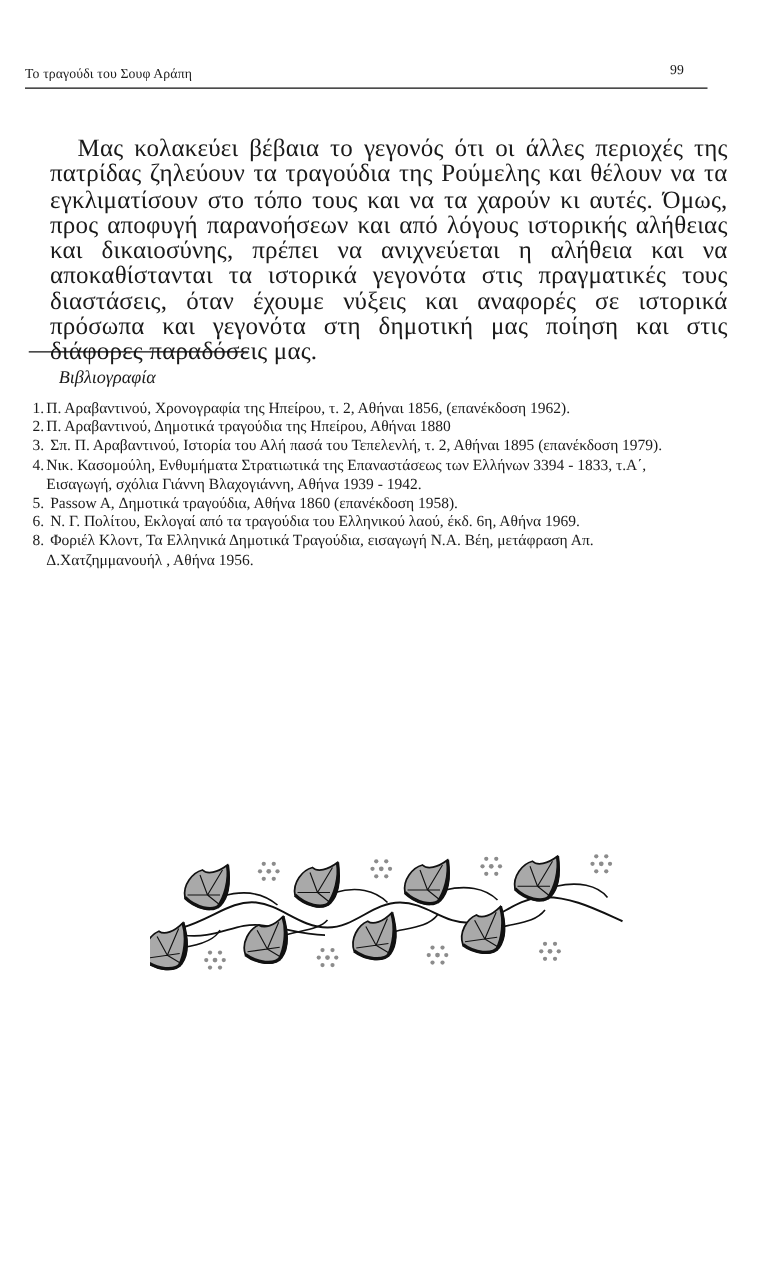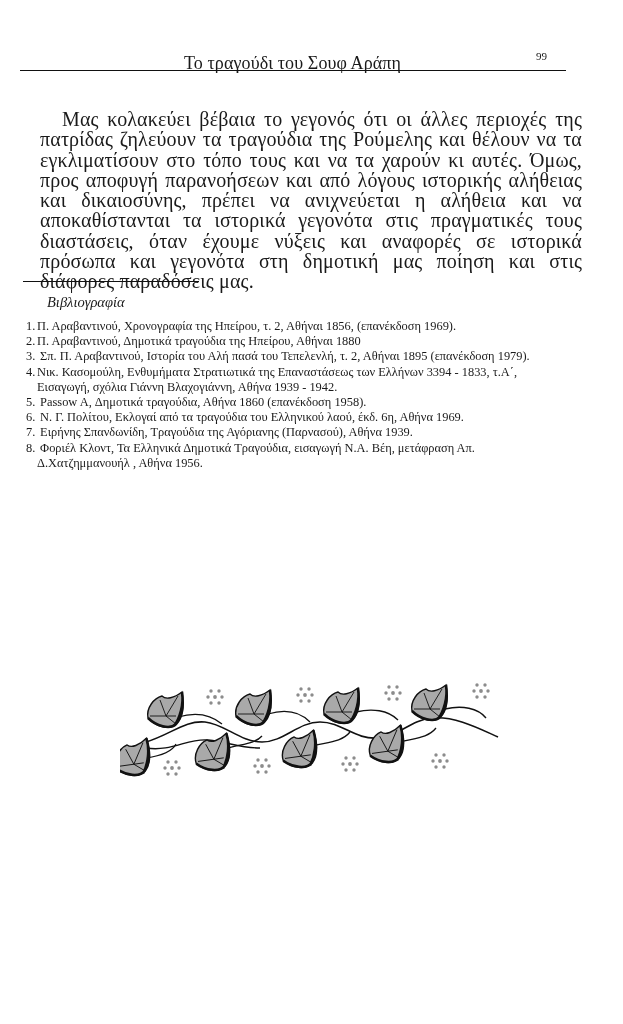--- a/index.html
+++ b/index.html
@@ -5,22 +5,22 @@
   html, body { margin: 0; padding: 0; }
   body {
     width: 623px; height: 1024px; position: relative; overflow: hidden;
     background: #ffffff; color: #1a1a1a;
     font-family: "Liberation Serif", "DejaVu Serif", serif;
   }
   .running-head {
     position: absolute; left: 20px; top: 50px; width: 545px; height: 22px;
   }
   .running-title {
-    position: absolute; left: 0; right: 0; top: 3px; text-align: center;
-    font-size: 18px; letter-spacing: 0.1px;
+    position: absolute; left: 0; right: 0; top: 3px; 
+    font-size: 11px; letter-spacing: 0.1px;
   }
   .page-number {
     position: absolute; right: 18px; top: 0px; font-size: 11px;
   }
   .head-rule {
     position: absolute; left: 20px; top: 70px; width: 546px; height: 0;
     border-top: 1.6px solid #111;
   }
   .body-para {
     position: absolute; left: 24px; top: 93px; width: 542px;
@@ -55,27 +55,26 @@
 </div>
 <div class="head-rule"></div>
 
 <p class="body-para">Μας κολακεύει βέβαια το γεγονός ότι οι άλλες περιοχές της πατρίδας ζηλεύουν τα τραγούδια της Ρούμελης και θέλουν να τα εγκλιματίσουν στο τόπο τους και να τα χαρούν κι αυτές. Όμως, προς αποφυγή παρανοήσεων και από λόγους ιστορικής αλήθειας και δικαιοσύνης, πρέπει να ανιχνεύεται η αλήθεια και να αποκαθίστανται τα ιστορικά γεγονότα στις πραγματικές τους διαστάσεις, όταν έχουμε νύξεις και αναφορές σε ιστορικά πρόσωπα και γεγονότα στη δημοτική μας ποίηση και στις διάφορες παραδόσεις μας.</p>
 
 <div class="note-rule"></div>
 
 <h3 class="biblio-heading">Βιβλιογραφία</h3>
 
 <ol class="biblio-list">
-  <li><span class="num">1.</span><span>Π. Αραβαντινού, Χρονογραφία της Ηπείρου, τ. 2, Αθήναι 1856, (επανέκδοση 1969).</span></li>
+  <li><span class="num">1.</span><span>Π. Αραβαντινού, Χρονογραφία της Ηπείρου, τ. 2, Αθήναι 1856, (επανέκδοση 1962).</span></li>
   <li><span class="num">2.</span><span>Π. Αραβαντινού, Δημοτικά τραγούδια της Ηπείρου, Αθήναι 1880</span></li>
   <li><span class="num">3.</span> <span>Σπ. Π. Αραβαντινού, Ιστορία του Αλή πασά του Τεπελενλή, τ. 2, Αθήναι 1895 (επανέκδοση  1979).</span></li>
   <li><span class="num">4.</span><span>Νικ. Κασομούλη, Ενθυμήματα Στρατιωτικά της Επαναστάσεως των Ελλήνων 3394 - 1833, τ.Α΄, Εισαγωγή, σχόλια Γιάννη Βλαχογιάννη, Αθήνα 1939 - 1942.</span></li>
   <li><span class="num">5.</span> <span>Passow A, Δημοτικά τραγούδια, Αθήνα 1860 (επανέκδοση 1958).</span></li>
   <li><span class="num">6.</span> <span>Ν. Γ. Πολίτου, Εκλογαί από τα τραγούδια του Ελληνικού λαού, έκδ. 6η, Αθήνα 1969.</span></li>
-  <li><span class="num">7.</span> <span>Ειρήνης Σπανδωνίδη, Τραγούδια της Αγόριανης (Παρνασού), Αθήνα 1939.</span></li>
   <li><span class="num">8.</span> <span>Φοριέλ Κλοντ, Τα Ελληνικά Δημοτικά Τραγούδια, εισαγωγή Ν.Α. Βέη, μετάφραση Απ. Δ.Χατζημμανουήλ , Αθήνα 1956.</span></li>
 </ol>
 
 <svg class="ornament" viewBox="120 672 400 130" xmlns="http://www.w3.org/2000/svg">
   <defs>
     <g id="leaf">
 
       <path d="M-20,8 C-22,-2 -14,-12 -6,-14 C-2,-10 6,-12 14,-18 C16,-6 16,6 8,14 C2,20 -10,18 -20,8 Z" fill="#a9a9a9" stroke="#111" stroke-width="1.4"></path>
       <path d="M-20,8 C-12,16 2,20 8,14 C14,8 16,-2 14,-18 C16,-6 12,8 6,16" fill="none" stroke="#111" stroke-width="2.6"></path>
       <path d="M-18,6 L8,6 M-2,6 L10,-14 M-2,6 L-8,-10 M-2,6 L8,14" fill="none" stroke="#111" stroke-width="0.9"></path>

